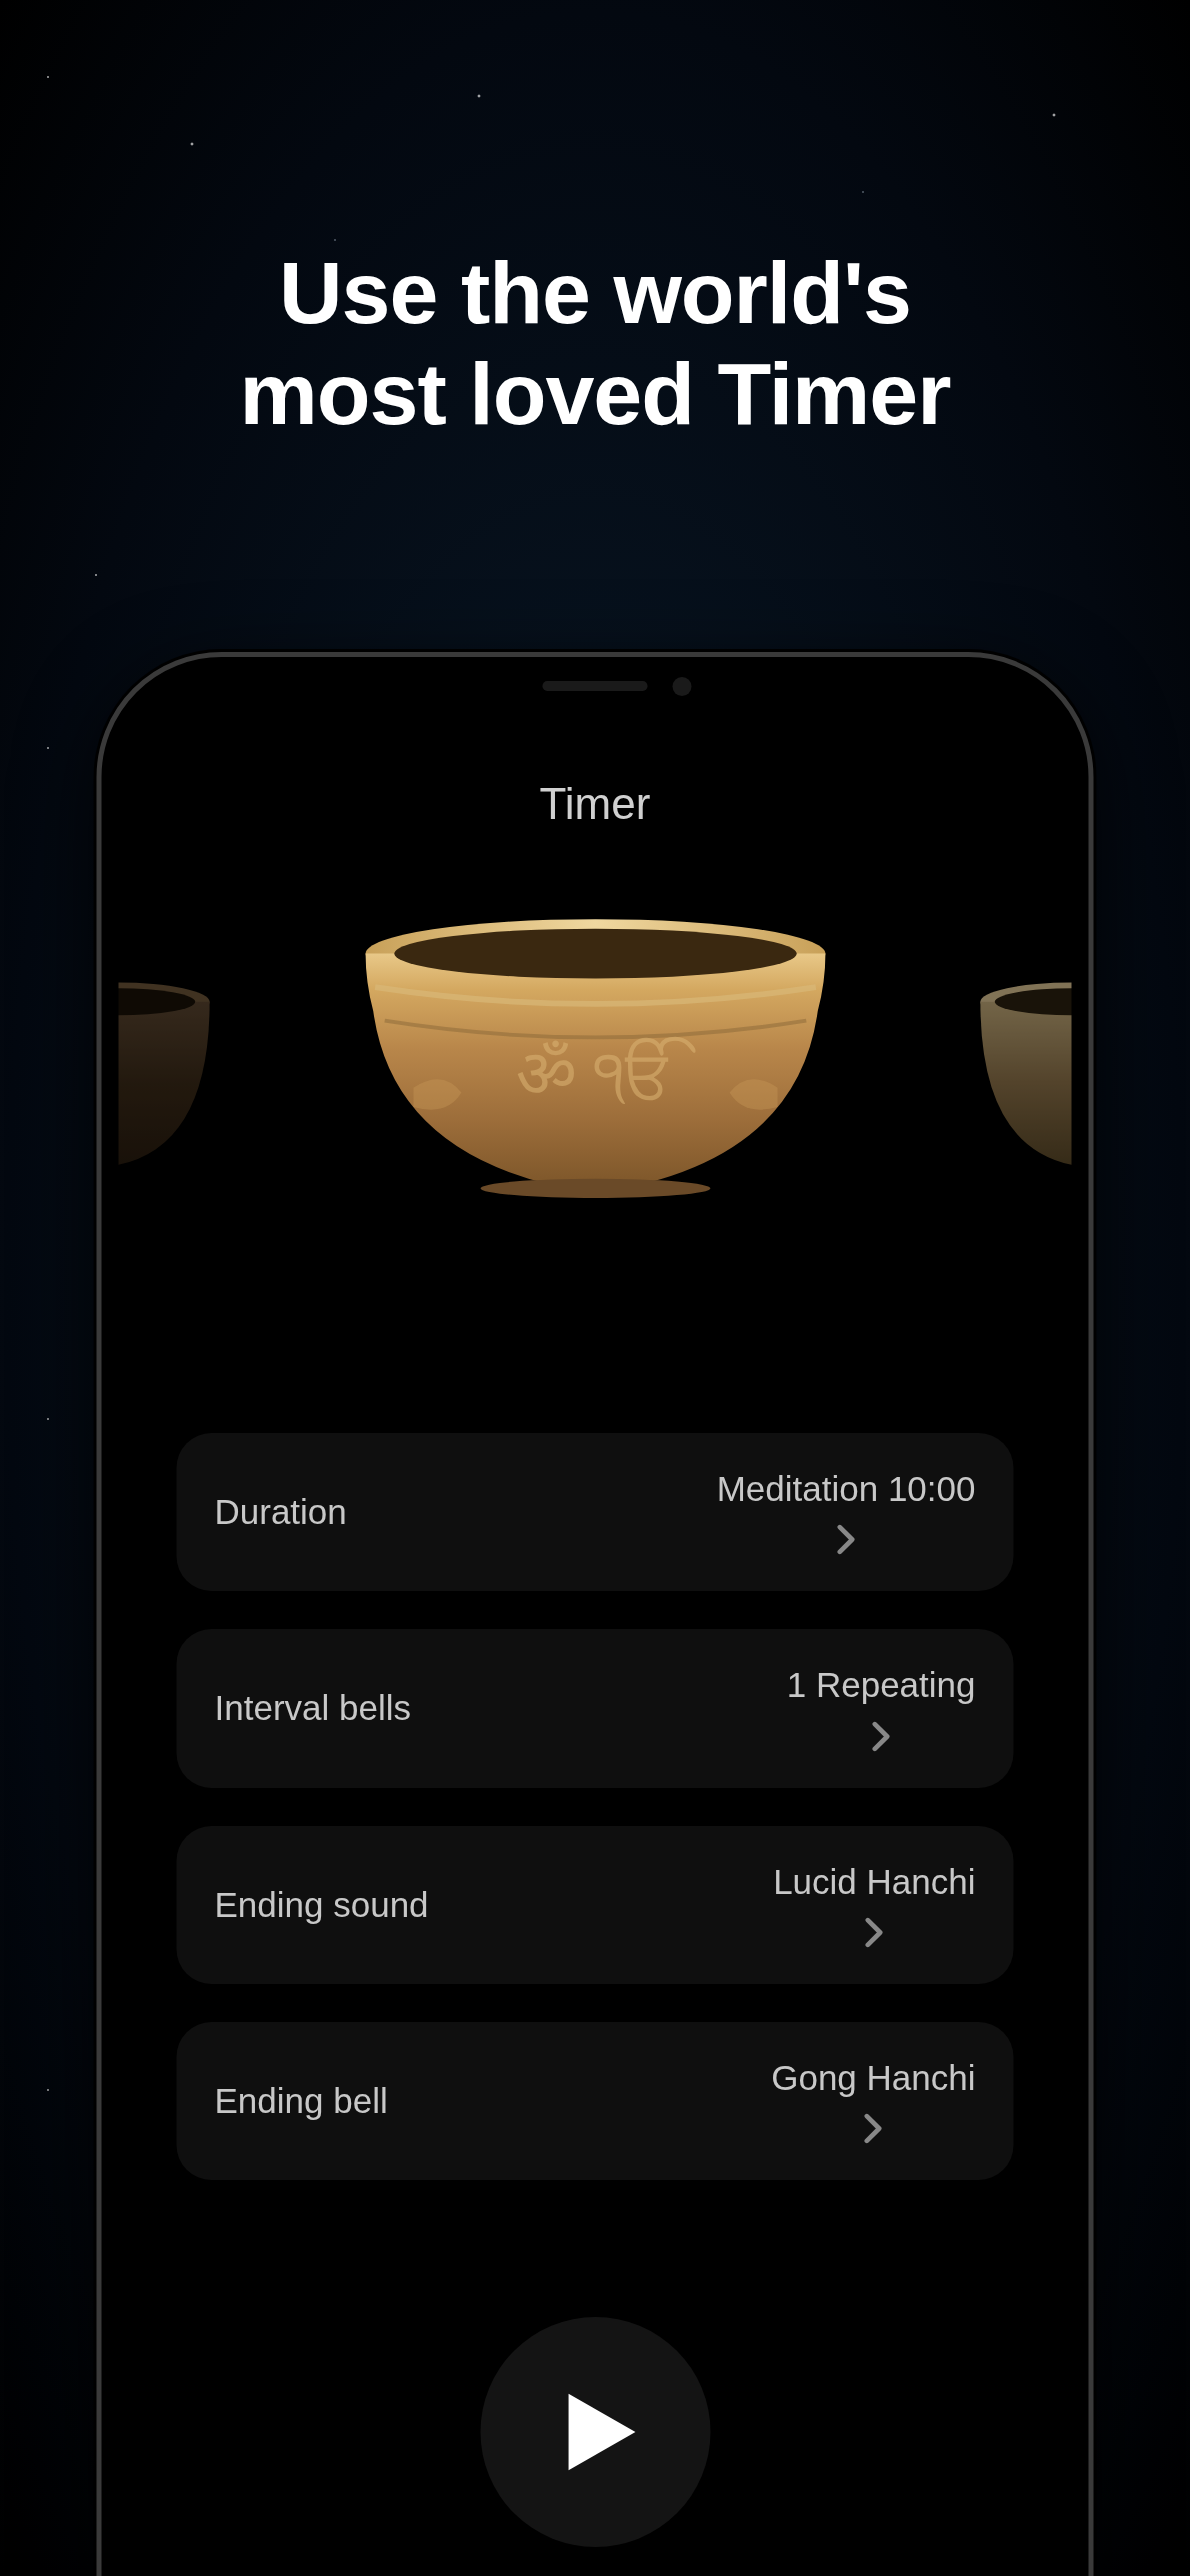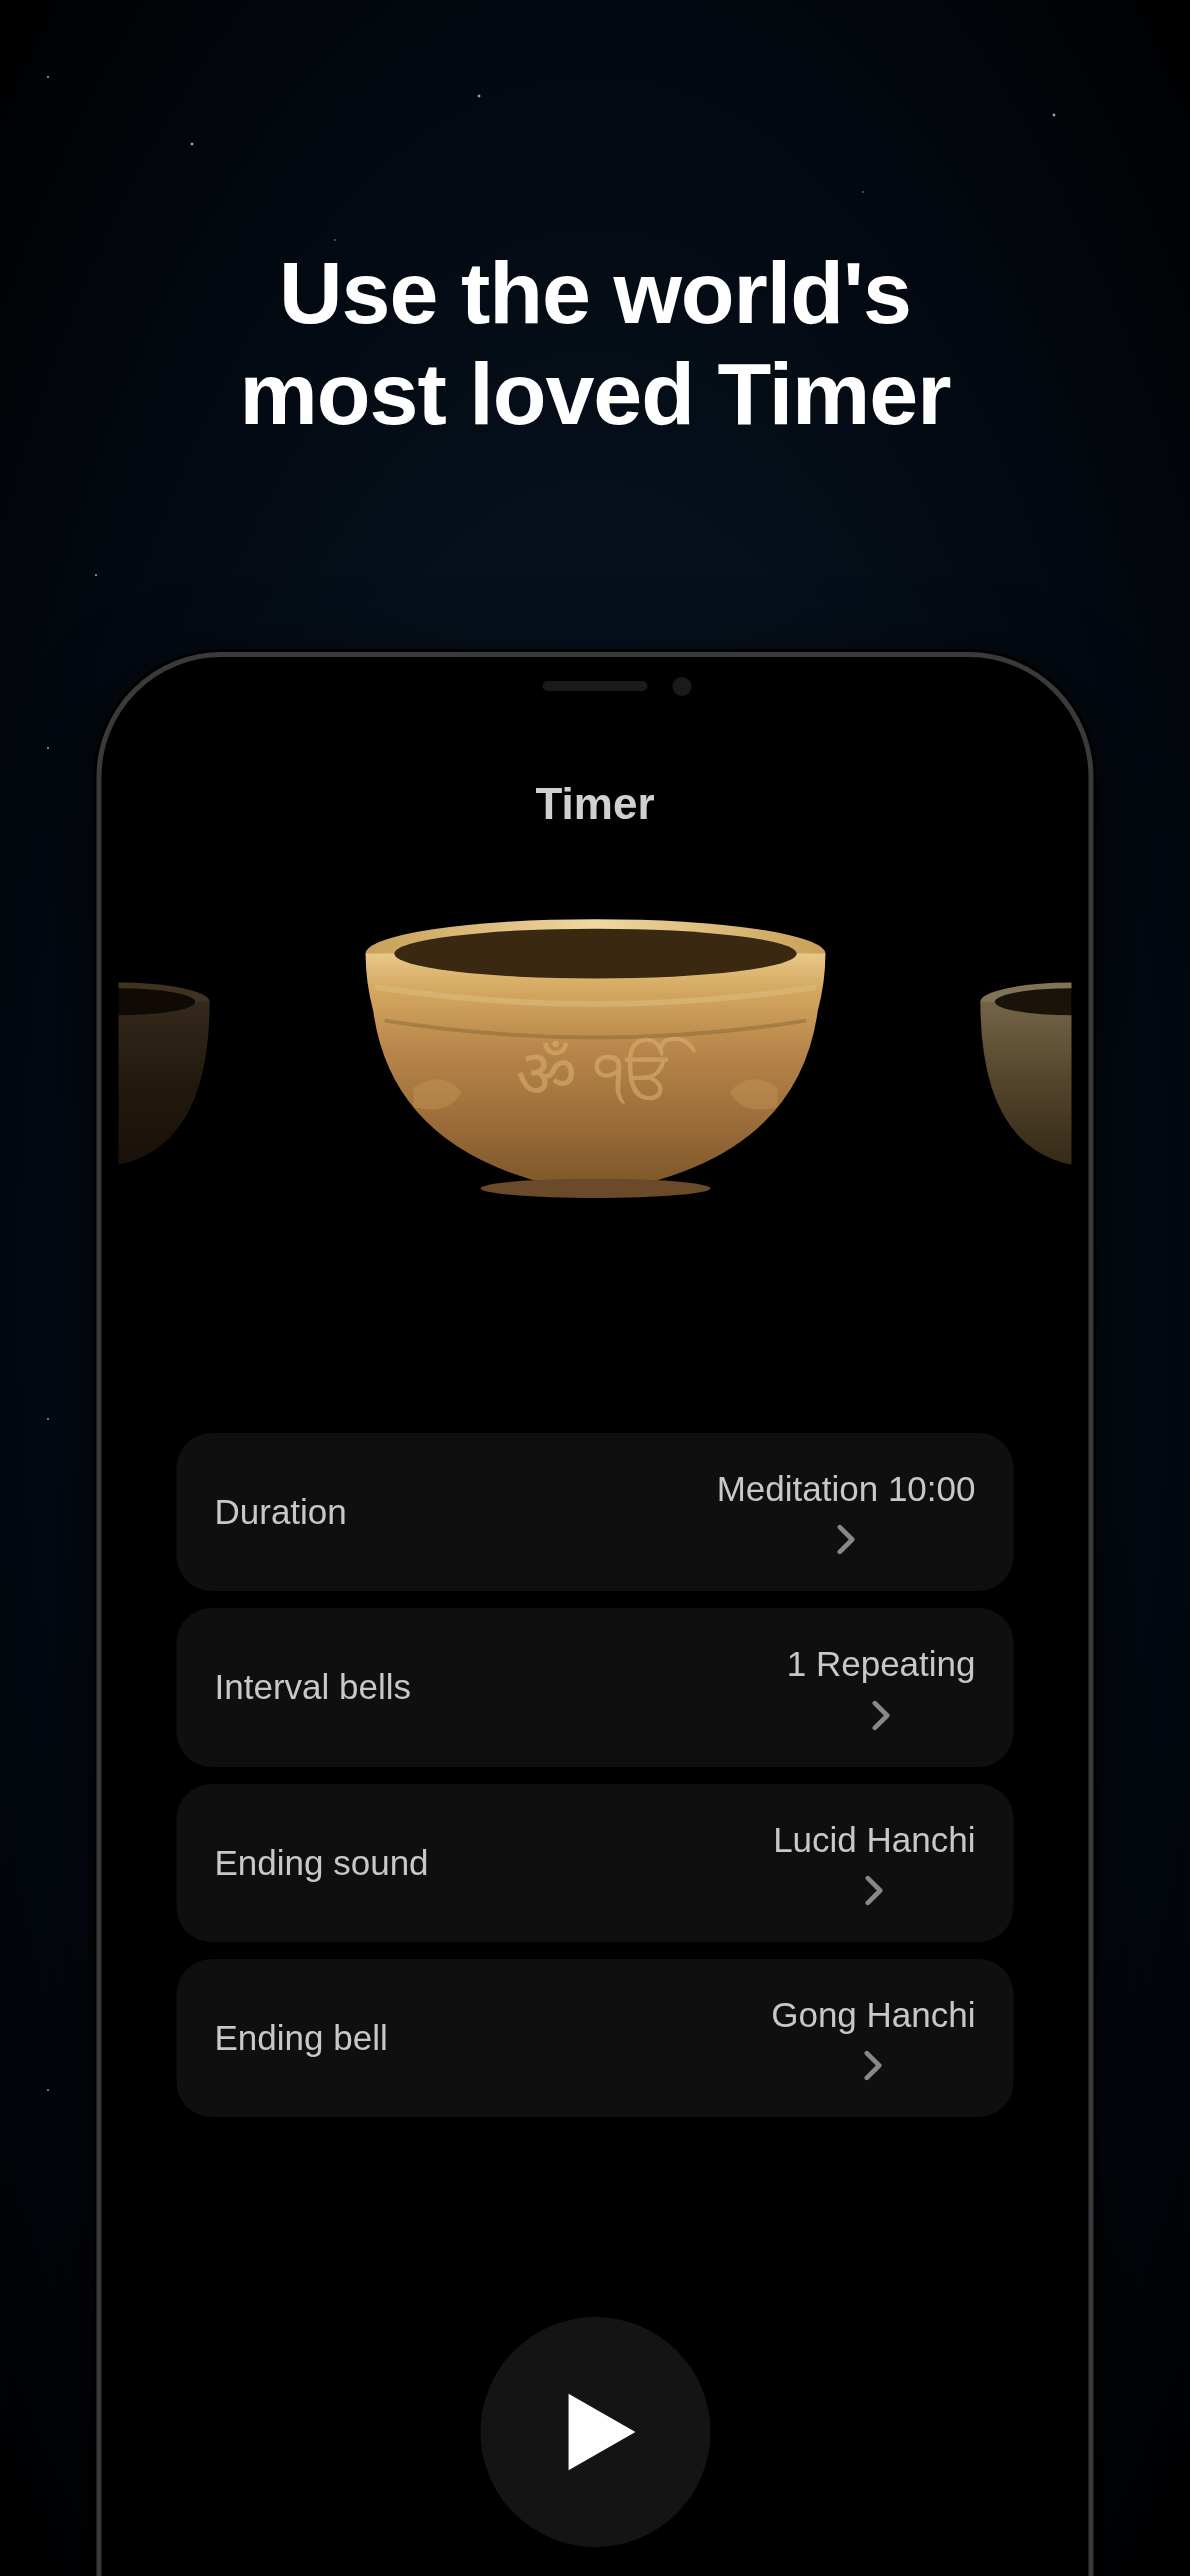--- a/index.html
+++ b/index.html
@@ -109,21 +109,21 @@
       background: #000;
       border-radius: 107px 107px 0 0;
       overflow: hidden;
       padding-top: 105px;
     }
     
     .screen-title {
       text-align: center;
       color: #d0d0d0;
       font-size: 44px;
-      font-weight: 700;
+      font-weight: 400;
       margin-bottom: 86px;
     }
     
     .bowl-carousel {
       position: relative;
       height: 326px;
       margin-bottom: 192px;
     }
     
     .bowl {
@@ -156,21 +156,21 @@
     
     .bowl svg {
       width: 100%;
       height: 100%;
     }
     
     .settings {
       padding: 0 58px;
       display: flex;
       flex-direction: column;
-      gap: 17px;
+      gap: 38px;
     }
     
     .setting-row {
       background: rgba(255,255,255,0.06);
       border-radius: 35px;
       padding: 36px 38px;
       display: flex;
       align-items: center;
       justify-content: space-between;
       gap: 19px;

